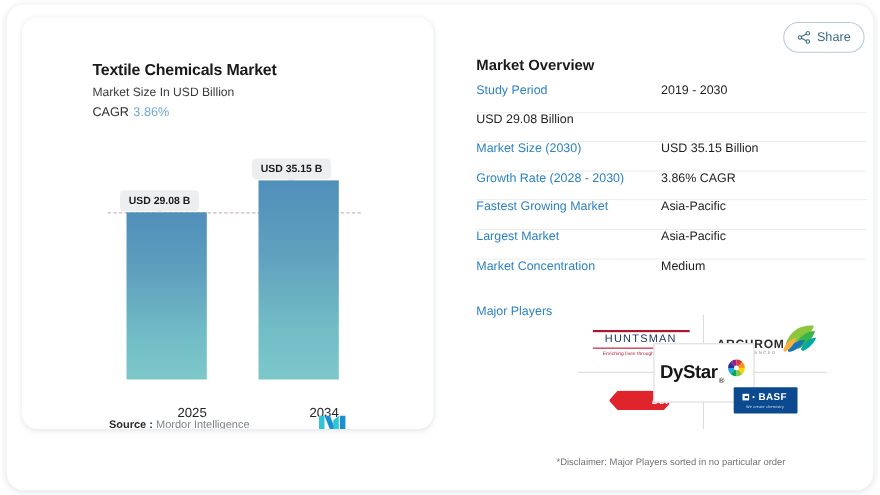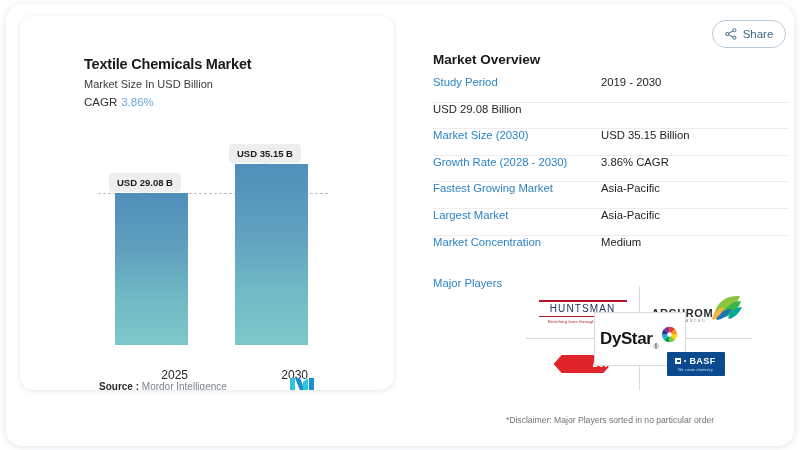--- a/index.html
+++ b/index.html
@@ -182,21 +182,21 @@
     </div>
 
     <div id="dash-line"></div>
 
     <div class="bar-label" id="label-2025">USD 29.08 B</div>
     <div class="bar" id="bar-2025"></div>
     <div class="x-tick" id="tick-2025">2025</div>
 
     <div class="bar-label" id="label-2030">USD 35.15 B</div>
     <div class="bar" id="bar-2030"></div>
-    <div class="x-tick" id="tick-2030">2030</div>
+    <div class="x-tick" id="tick-2030">2034</div>
 
     <div id="source-line">
       <span class="src-k">Source :</span>
       <span>Mordor Intelligence</span>
     </div>
 
     <svg id="mi-logo" viewBox="0 0 26 16">
       <polygon points="0,16 0,1 5,1 5,16" fill="#2fc4d8"></polygon>
       <polygon points="5,1 10,1 16,16 11,16" fill="#1b8fd0"></polygon>
       <polygon points="13,16 13,5 18,1 18,16" fill="#2fc4d8"></polygon>

